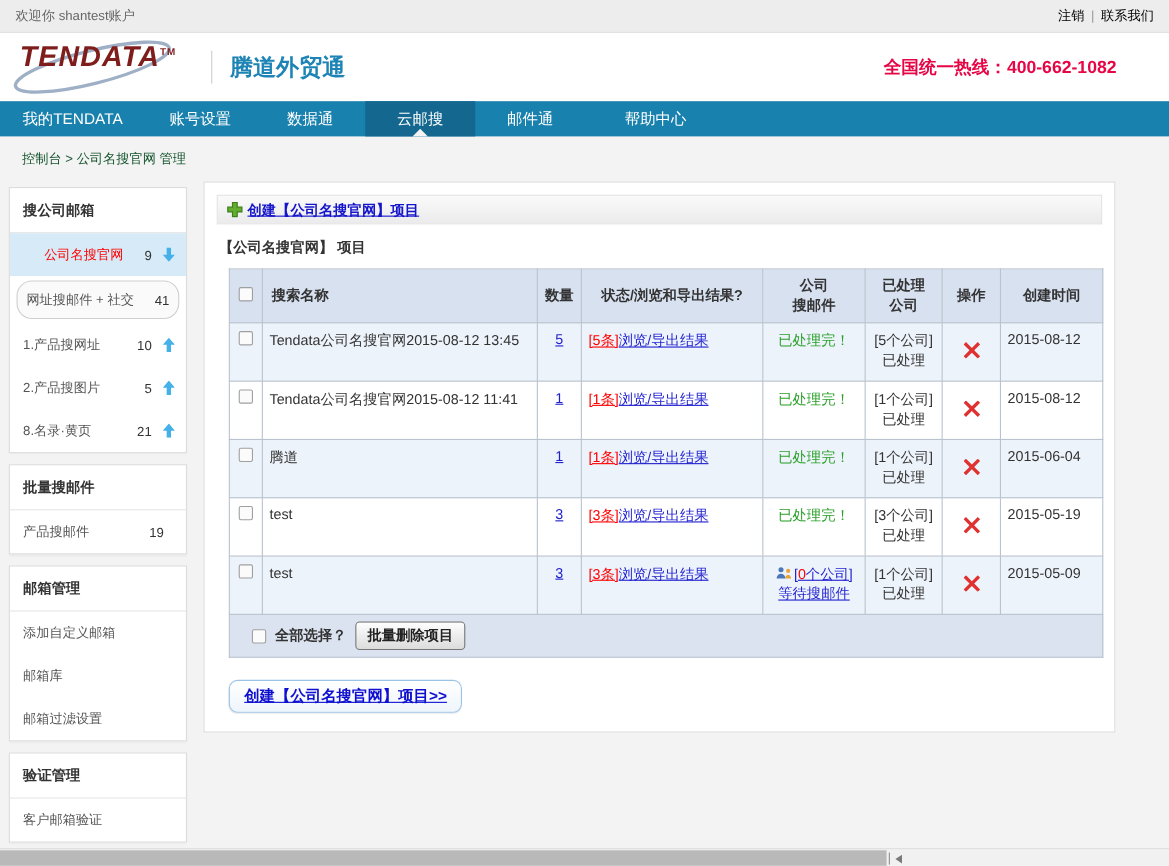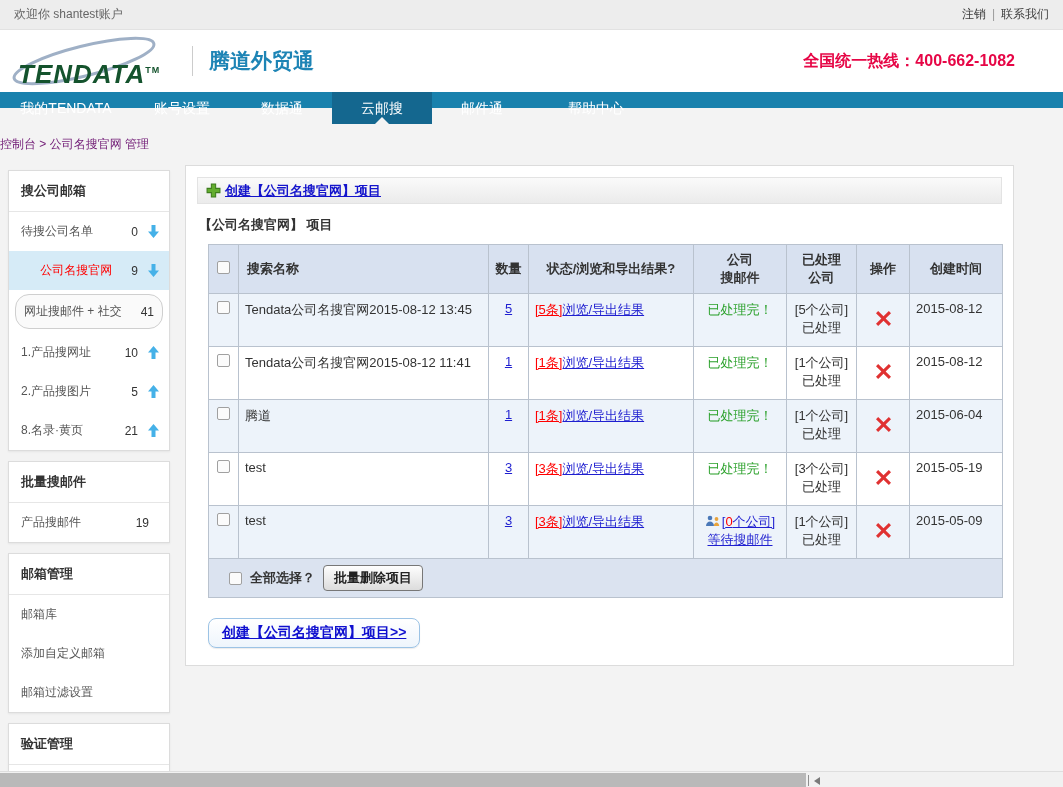--- a/index.html
+++ b/index.html
@@ -3,41 +3,41 @@
 <meta charset="utf-8">
 <style>
   * { margin:0; padding:0; box-sizing:border-box; }
   html,body { width:1063px; height:787px; overflow:hidden; }
   body { font-family:"Liberation Sans","DejaVu Sans",sans-serif; background:#f3f3f3; position:relative; }
 
   
   .topbar { position:absolute; left:0; top:0; width:1063px; height:30px; background:#ededed; border-bottom:1px solid #e2e2e2; display:flex; align-items:center; justify-content:space-between; padding:14px 14px; }
   .welcome { font-size:12px; color:#666; }
   .toplinks { font-size:12px; color:#9a9a9a; }
-  .toplinks a { color:#404040; text-decoration:none; cursor:pointer; }
+  .toplinks a { color:#000000; text-decoration:none; cursor:pointer; }
   .toplinks .sep { margin:0 6px; color:#9a9a9a; }
 
   
   .logoband { position:absolute; left:0; top:30px; width:1063px; height:62px; background:#ffffff; display:flex; align-items:center; }
   .logo-wrap { position:relative; margin-left:10px; width:170px; height:56px; }
   .logo-swoosh { position:absolute; left:-6px; top:0; }
-  .logo-text { position:absolute; left:8px; top:26px; font-size:26px; font-weight:bold; font-style:italic; color:#14532d; letter-spacing:1px; }
+  .logo-text { position:absolute; left:8px; top:3px; font-size:26px; font-weight:bold; font-style:italic; color:#7f1d1d; letter-spacing:1px; }
   .logo-tm { font-size:9px; vertical-align:super; font-style:normal; }
   .brand-div { width:1px; height:30px; background:#cccccc; margin:0 16px 0 12px; }
   .brand-name { font-size:21px; color:#1d84b5; font-weight:bold; }
   .hotline { margin-left:auto; margin-right:48px; font-size:16px; font-weight:bold; color:#e60646; }
 
   
-  .nav { position:absolute; left:0; top:92px; width:1063px; height:16px; background:#1981ad; display:flex; }
+  .nav { position:absolute; left:0; top:92px; width:1063px; height:32px; background:#1981ad; display:flex; }
   .nav-item { height:32px; line-height:32px; text-align:center; color:#ffffff; font-size:14px; cursor:pointer; position:relative; }
   .nav-item.active { background:#14678f; }
   .nav-item.active .tri { position:absolute; bottom:0; left:50%; margin-left:-7px; width:0; height:0; border-left:7px solid transparent; border-right:7px solid transparent; border-bottom:7px solid #f3f3f3; }
 
   
-  .breadcrumb { position:absolute; left:0; top:136px; font-size:12px; color:#701a75; }
+  .breadcrumb { position:absolute; left:20px; top:136px; font-size:12px; color:#14532d; }
 
   
   .sidebar { position:absolute; left:8px; top:170px; width:162px; }
   .sbox { background:#fff; border:1px solid #dcdcdc; box-shadow:0 1px 2px rgba(0,0,0,.06); margin-bottom:10px; }
   .sbox-title { font-size:13px; font-weight:bold; color:#333; padding:11px 12px; border-bottom:1px solid #e6e6e6; }
   .sitem { display:flex; align-items:center; padding:11px 10px 11px 12px; font-size:12px; color:#555; cursor:pointer; }
   .sitem .lbl { flex:1 1 auto; }
   .sitem .cnt { color:#333; margin-right:10px; }
   .sitem.active { background:#d6ebf7;text-align:center; }
   .sitem.active .lbl { color:#ff0000; }
@@ -112,27 +112,20 @@
   <div class="nav-item" style="width:100px">邮件通</div>
   <div class="nav-item" style="width:128px">帮助中心</div>
 </div>
 
 <div class="breadcrumb">控制台 &gt; 公司名搜官网 管理</div>
 
 <div class="sidebar">
 
   <div class="sbox">
     <div class="sbox-title">搜公司邮箱</div>
-    <div class="sitem">
-      <span class="lbl">待搜公司名单</span>
-      <span class="cnt">0</span>
-      <svg class="arrow-ic" viewBox="0 0 11 13">
-          <path d="M3.5 0h4v6.5H11L5.5 13 0 6.5h3.5z" fill="#45b1e8"></path>
-        </svg>
-    </div>
     <div class="sitem active">
       <span class="lbl">公司名搜官网</span>
       <span class="cnt">9</span>
       <svg class="arrow-ic" viewBox="0 0 11 13">
           <path d="M3.5 0h4v6.5H11L5.5 13 0 6.5h3.5z" fill="#45b1e8"></path>
         </svg>
     </div>
     <div class="sitem boxed">
       <span class="lbl">网址搜邮件 + 社交</span>
       <span class="cnt">41</span>
@@ -164,24 +157,24 @@
     <div class="sbox-title">批量搜邮件</div>
     <div class="sitem">
       <span class="lbl">产品搜邮件</span>
       <span class="cnt">19</span>
     </div>
   </div>
 
   <div class="sbox">
     <div class="sbox-title">邮箱管理</div>
     <div class="sitem">
+        <span class="lbl">添加自定义邮箱</span>
+      </div>
+    <div class="sitem">
         <span class="lbl">邮箱库</span>
-      </div>
-    <div class="sitem">
-        <span class="lbl">添加自定义邮箱</span>
       </div>
     <div class="sitem">
         <span class="lbl">邮箱过滤设置</span>
       </div>
   </div>
 
   <div class="sbox">
     <div class="sbox-title">验证管理</div>
     <div class="sitem">
         <span class="lbl">客户邮箱验证</span>

